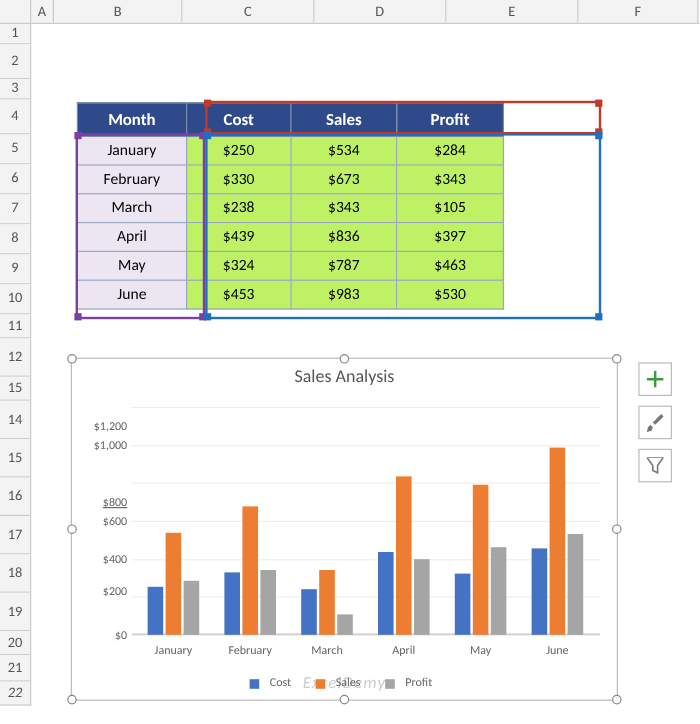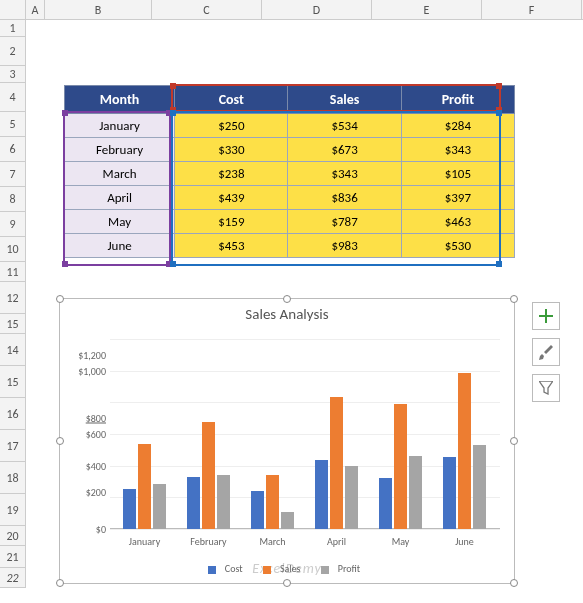--- a/index.html
+++ b/index.html
@@ -30,30 +30,30 @@
   .row-headers .tall { height: 32px; line-height:32px;}
 
   .grid-canvas { position:absolute; left:26px; top:20px; right:0; bottom:0;}
 
   .banner {
     position:absolute; left: 38px; top: 23px; width: 436px; height: 26px;
     background: #fdf2cc; border: 1px solid #d9c97a;
     text-align:center; line-height:26px; font-weight:bold; color:#2e4a8a; font-size:16px;
   }
   .data-table {
-    position:absolute; left:38px; top:65px; width:451px; border-collapse:collapse;
+    position:absolute; left:38px; top:65px; width:356px; border-collapse:collapse;
   }
   .data-table th {
     background:#2e4a8a; color:#fff; font-weight:bold; padding:5px 0; border:1px solid #7a8aaa; font-size:14px;
   }
   .data-table td {
     text-align:center; padding:4px 0; border:1px solid #9aa6bd; font-size:13px;
   }
   .data-table td.m { background:#ece6f2; }
-  .data-table td.v { background:#fde047; }
+  .data-table td.v { background:#bef264; }
 
   .sel-month { position:absolute; border:2px solid #7b3fa0; pointer-events:none;}
   .sel-data  { position:absolute; border:2px solid #1f6fc0; pointer-events:none;}
   .sel-hdr   { position:absolute; border:2px solid #c0392b; pointer-events:none;}
   .sq { width:6px; height:6px; position:absolute; }
   .sq.p{background:#7b3fa0;} .sq.b{background:#1f6fc0;} .sq.r{background:#c0392b;}
 
   .chart-box {
     position:absolute; left:33px; top:278px; width:456px; height:286px;
     background:#fff; border:1px solid #bbb;
@@ -145,21 +145,21 @@
           <td class="v">$105</td>
         </tr>
     <tr>
           <td class="m">April</td>
           <td class="v">$439</td>
           <td class="v">$836</td>
           <td class="v">$397</td>
         </tr>
     <tr>
           <td class="m">May</td>
-          <td class="v">$159</td>
+          <td class="v">$324</td>
           <td class="v">$787</td>
           <td class="v">$463</td>
         </tr>
     <tr>
           <td class="m">June</td>
           <td class="v">$453</td>
           <td class="v">$983</td>
           <td class="v">$530</td>
         </tr>
   </tbody>

